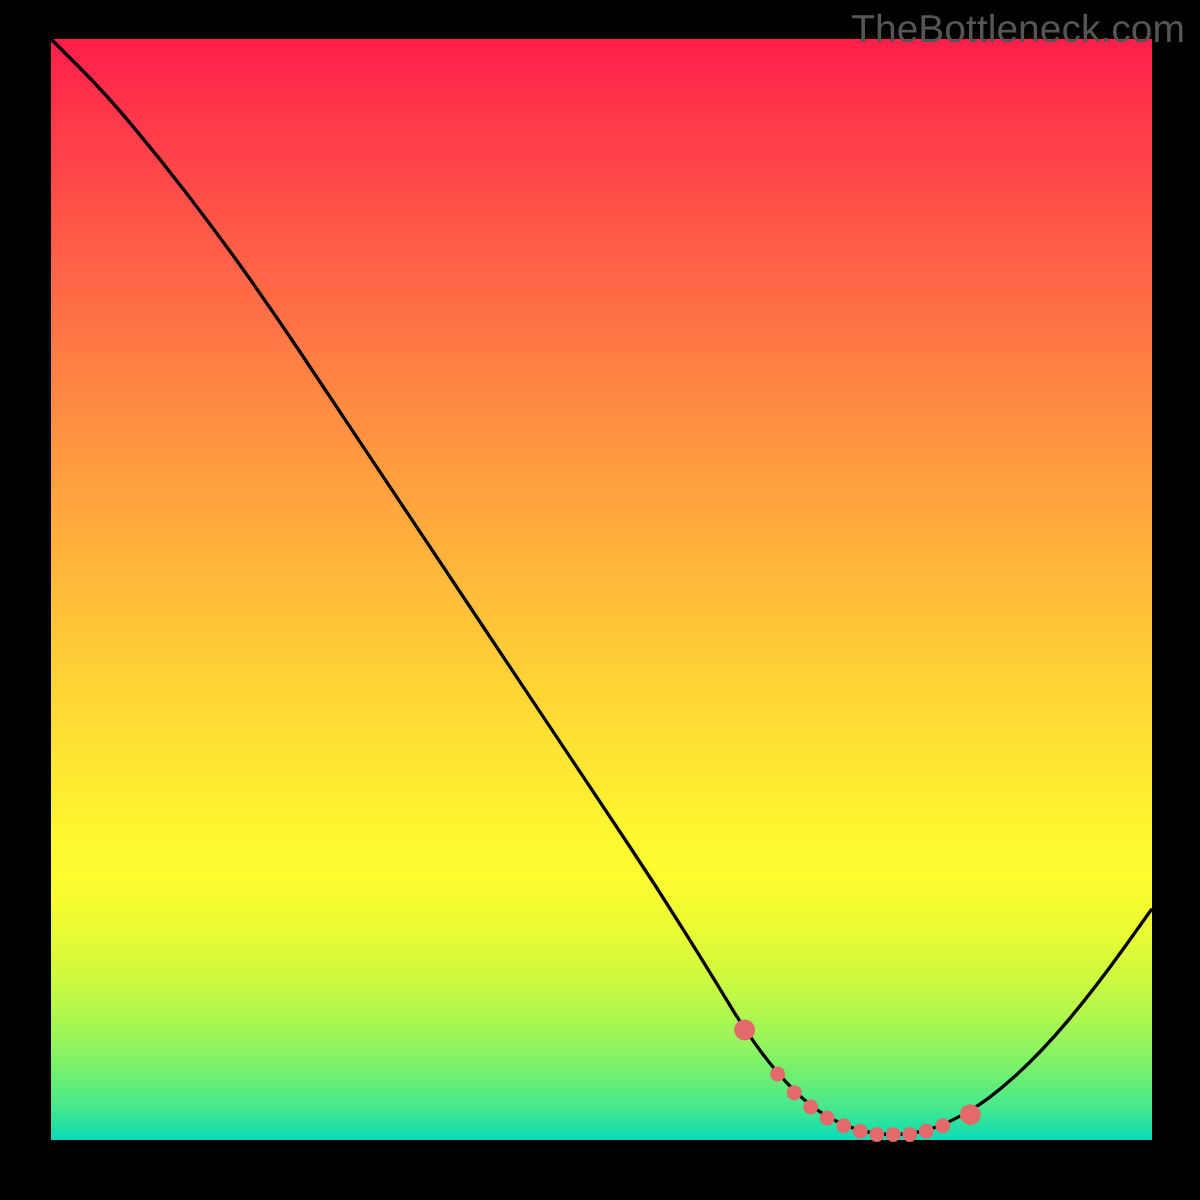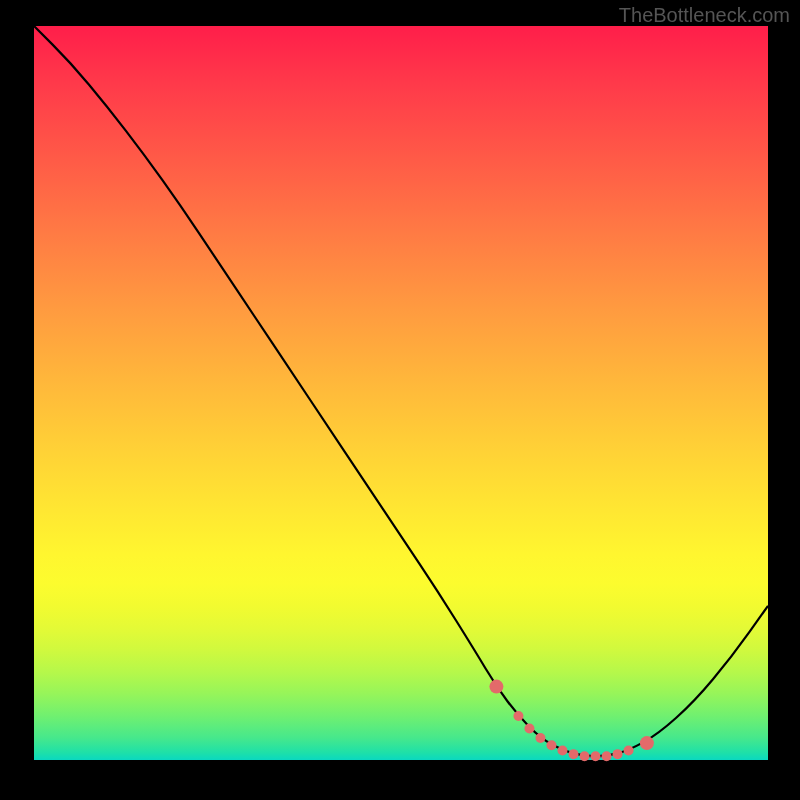--- a/index.html
+++ b/index.html
@@ -9,21 +9,21 @@
     width: 800px;
     height: 800px;
     position: relative;
     font-family: Arial, Helvetica, sans-serif;
   }
   .watermark {
     position: absolute;
     top: 4px;
     right: 10px;
     color: #555;
-    font-size: 20px;
+    font-size: 26px;
     font-weight: 500;
     z-index: 10;
   }
   .plot-area {
     position: absolute;
     left: 34px;
     top: 26px;
     width: 734px;
     height: 734px;
     background: linear-gradient(to bottom,

